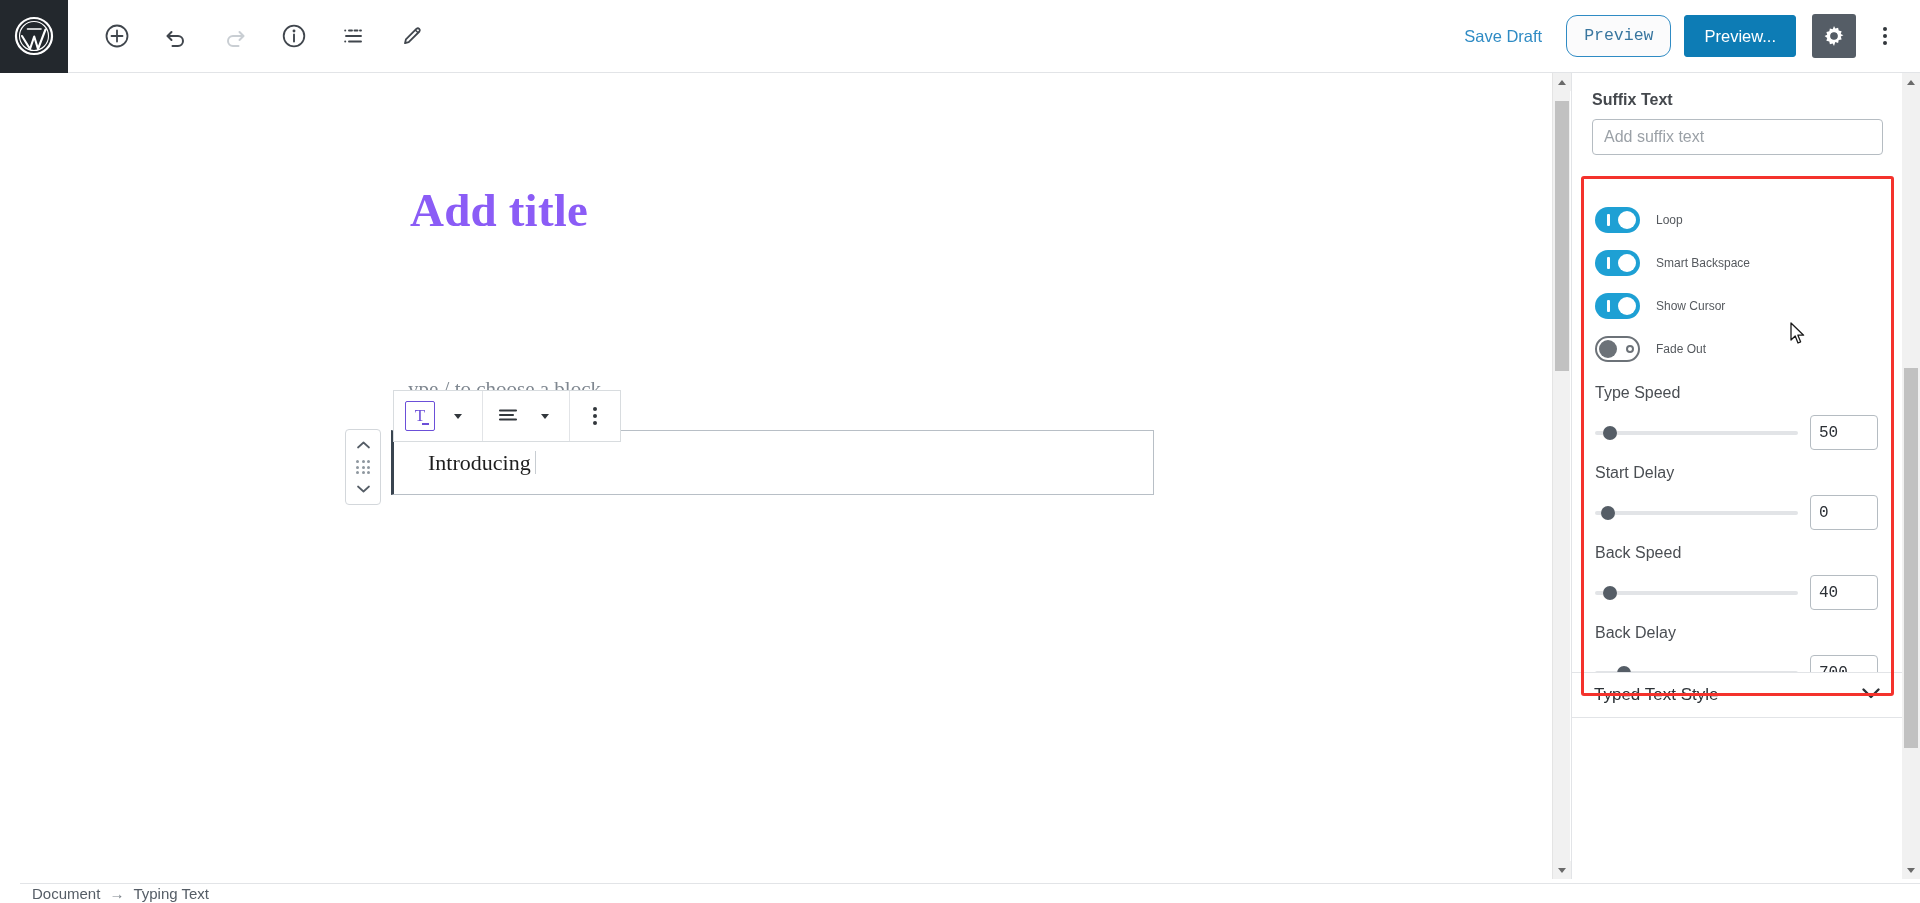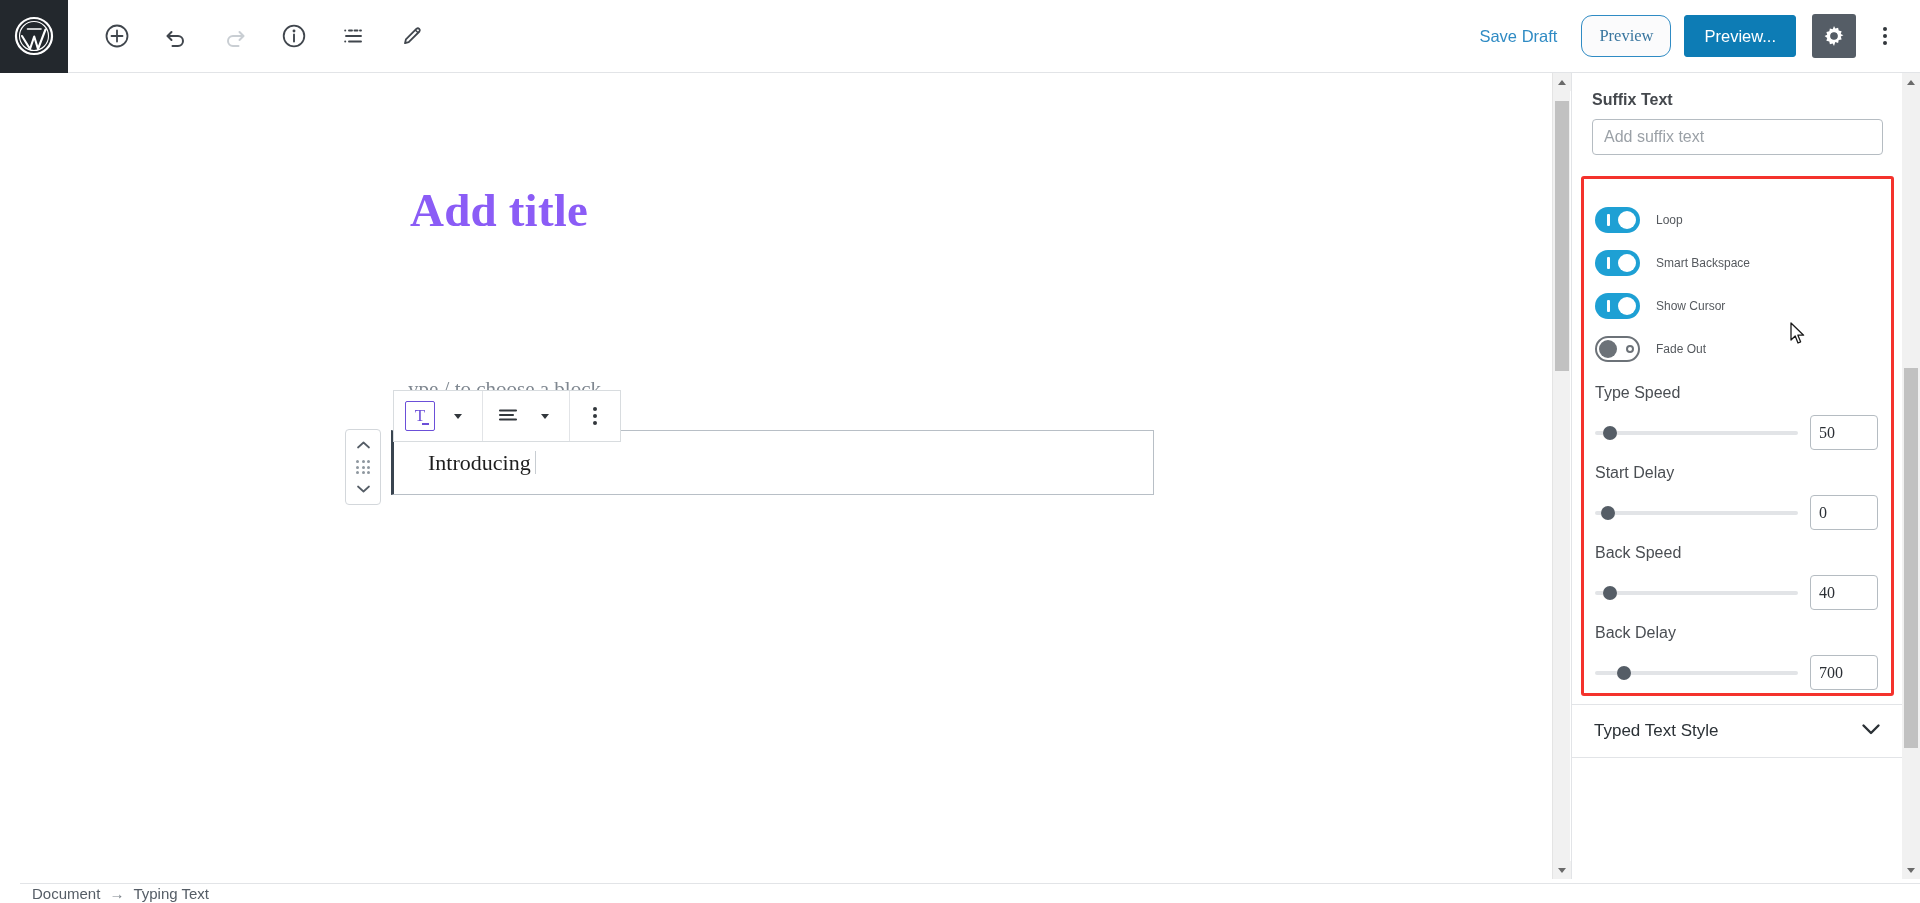--- a/index.html
+++ b/index.html
@@ -91,21 +91,21 @@
     font-size: 16.5px;
     color: #39769f;
     background: #fbfbfc;
     border: 1px solid #2f8bc4;
     border-radius: 11px;
     padding: 0 17px;
     height: 42px;
     line-height: 40px;
     cursor: pointer;
     margin-right: 13px;
-    font-family: Liberation Serif, serif;
+    font-family: Liberation Mono, monospace;
   }
 
   .publish-btn {
     font-size: 16.5px;
     color: #ffffff;
     background: #0d7cb5;
     border: 1px solid #0d7cb5;
     border-radius: 3px;
     padding: 0 19px;
     height: 42px;
@@ -504,31 +504,31 @@
   }
   .num-input {
     width: 68px;
     height: 35px;
     border: 1px solid #b5bcc2;
     border-radius: 4px;
     padding: 0 8px;
     font-size: 16px;
     color: #2b2f35;
     background: #ffffff;
-    font-family: Liberation Serif, serif;
+    font-family: Liberation Mono, monospace;
     outline: none;
   }
 
   
   .panel-row {
     position: absolute;
-    top: 631px;
+    top: 599px;
     left: 0;
     width: 331px;
-    height: 54px;
+    height: 46px;
     border-top: 1px solid #e2e4e7;
     border-bottom: 1px solid #e2e4e7;
     display: flex;
     align-items: center;
     justify-content: space-between;
     padding: 0 22px;
     cursor: pointer;
     background: #ffffff;
   }
   .panel-title {

